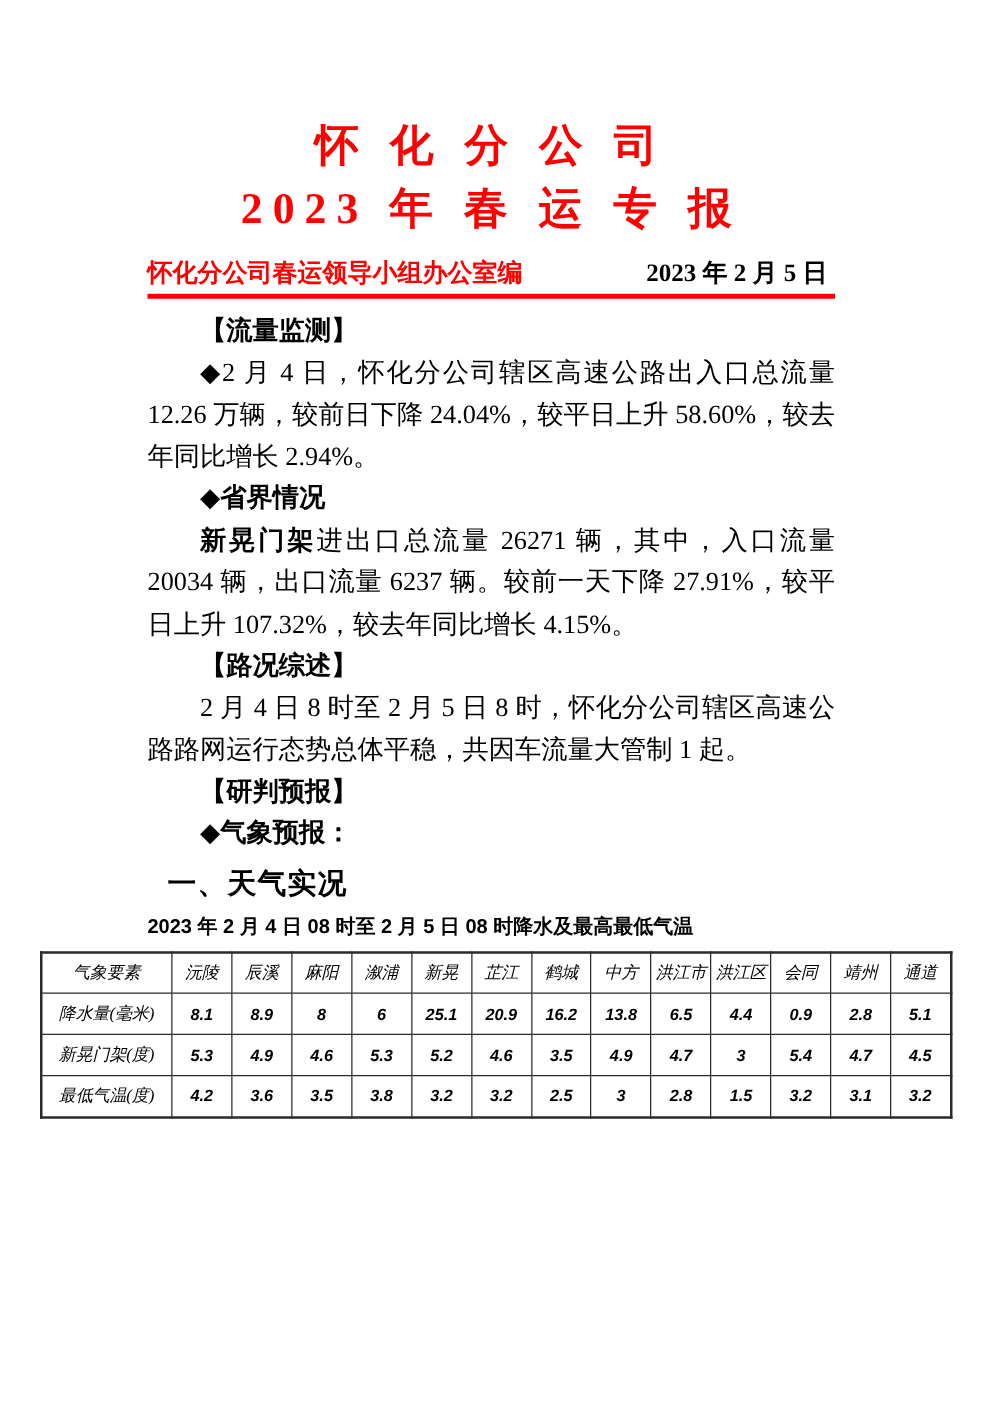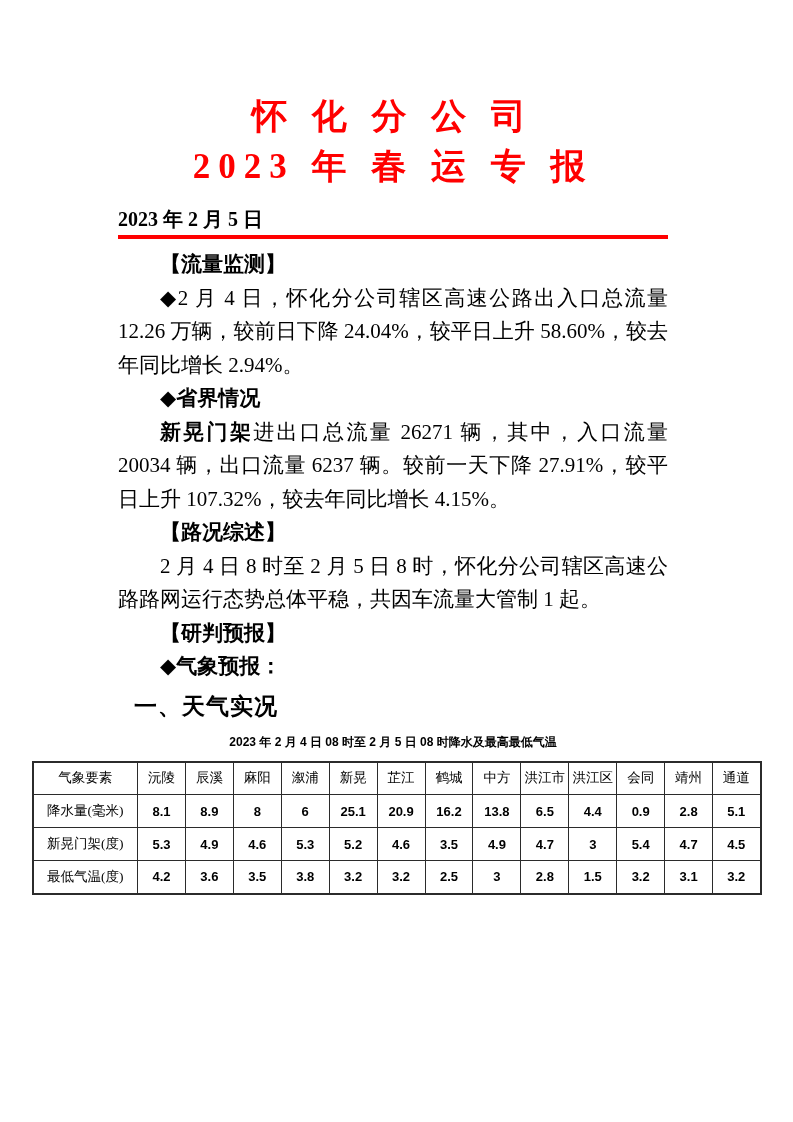--- a/index.html
+++ b/index.html
@@ -71,40 +71,40 @@
     line-height: 37px;
     margin-top: 4px;
     letter-spacing: 1px;
     margin-left: 16px;
   }
 
   
   .table-caption {
     font-family: "Liberation Sans", "DejaVu Sans", sans-serif;
     font-weight: bold;
-    font-size: 12px;
+    font-size: 16px;
     line-height: 30px;
-    text-align: center;
     margin-top: 2px;
     white-space: nowrap;
   }
   table.weather {
     width: 730px;
     margin: 4px auto 0 auto;
     border-collapse: collapse;
     border: 2px solid #2b2b2b;
     table-layout: fixed;
   }
   table.weather th, table.weather td {
     border: 1px solid #2b2b2b;
     height: 33px;
     text-align: center;
     vertical-align: middle;
     padding: 0 1px;
     overflow: hidden;
+    font-style: italic;
   }
   table.weather col.label-col { width: 105px; }
   table.weather thead th, table.weather th.row-label {
     font-family: "Liberation Serif", "DejaVu Serif", serif;
     font-weight: normal;
     font-size: 13.5px;
   }
   table.weather td {
     font-family: "Liberation Sans", "DejaVu Sans", sans-serif;
     font-weight: bold;
@@ -114,20 +114,21 @@
 </head>
 <body>
 
 <div class="page">
   <div class="content">
 
     <header>
       <div class="title-line">怀 化 分 公 司</div>
       <div class="title-line">2023 年 春 运 专 报</div>
       <div class="editor-row">
+        <span class="editor">怀化分公司春运领导小组办公室编</span>
         <span class="date">2023 年 2 月 5 日</span>
       </div>
       <div class="red-rule"></div>
     </header>
 
     <main class="doc-body">
       <p class="hd">【流量监测】</p>
       <p>◆2 月 4 日，怀化分公司辖区高速公路出入口总流量 12.26 万辆，较前日下降 24.04%，较平日上升 58.60%，较去年同比增长 2.94%。</p>
 
       <p class="hd">◆省界情况</p>

